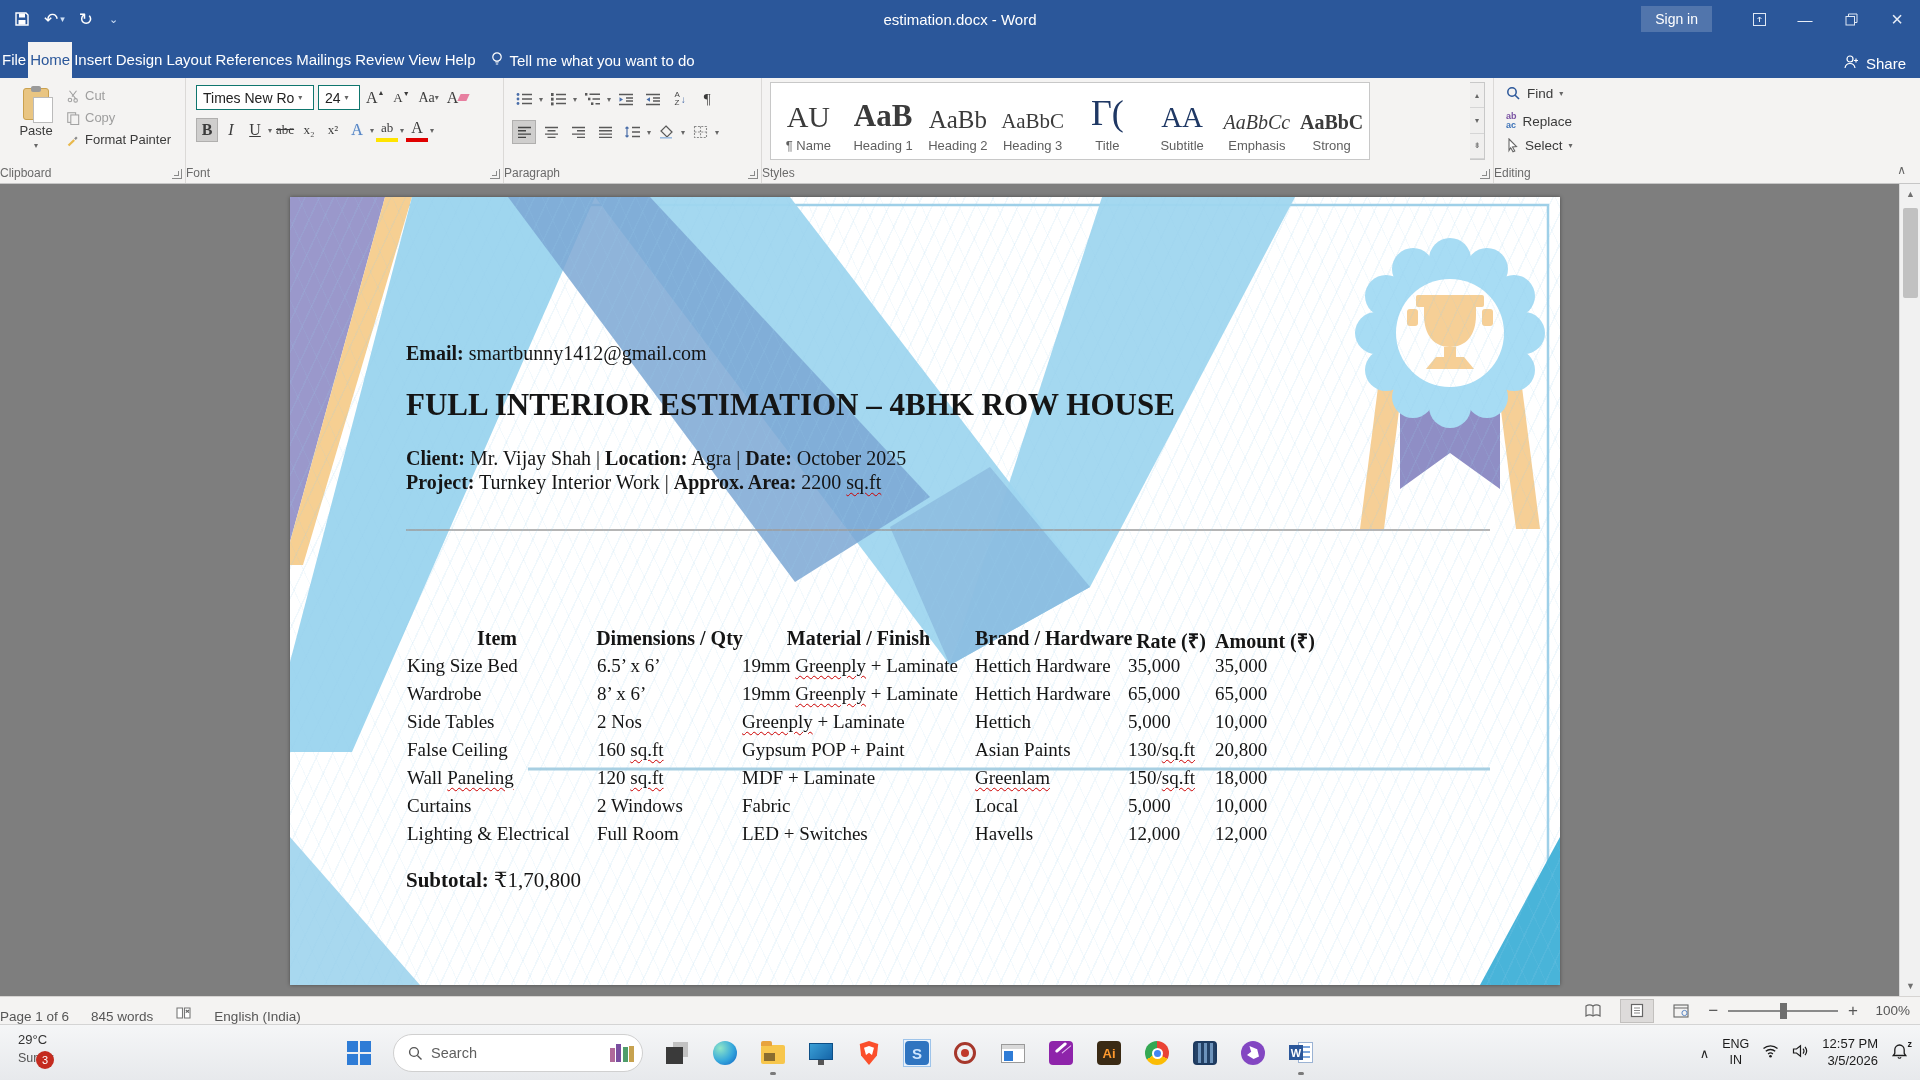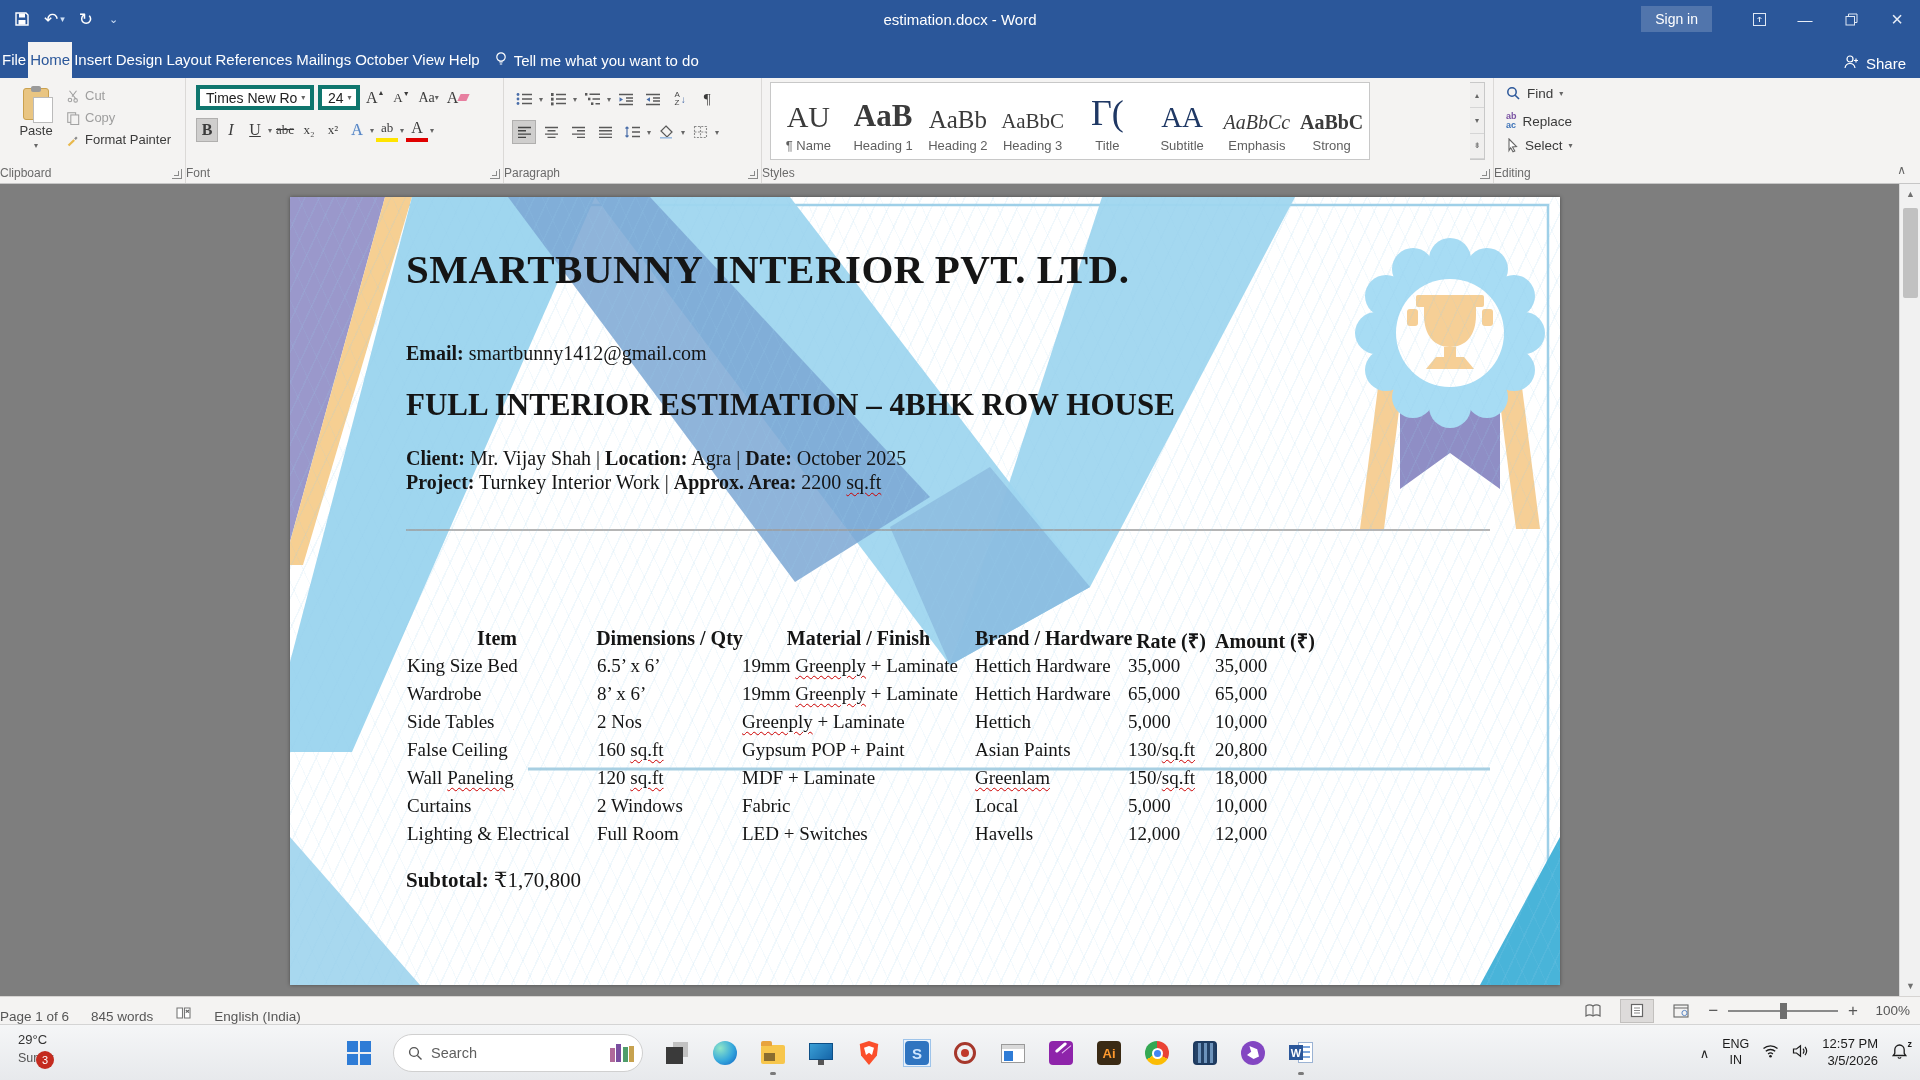--- a/index.html
+++ b/index.html
@@ -31,21 +31,21 @@
 .paste{position:absolute;left:10px;top:6px;width:52px;height:76px;display:flex;flex-direction:column;align-items:center;font-size:13px;gap:3px;padding-top:4px}
 .clipicon{width:26px;height:32px;background:#e9c582;border-radius:3px;position:relative;border:1px solid #caa14f}
 .clipicon:before{content:"";position:absolute;left:7px;top:-3px;width:10px;height:6px;background:#9a9a9a;border-radius:2px}
 .clipicon:after{content:"";position:absolute;right:-5px;top:8px;width:18px;height:24px;background:#fff;border:1px solid #bbb}
 .smallrows{position:absolute;left:66px;top:10px;display:flex;flex-direction:column;gap:7px;font-size:13px}
 .srow{display:flex;align-items:center;gap:5px}
 .dis{color:#9e9e9e}
 
 #g-font{left:186px;width:318px}
 .fontr1{position:absolute;left:10px;top:7px;display:flex;align-items:center;gap:4px}
-.combo{background:#fff;border:4px solid #0f766e;height:25px;display:flex;align-items:center;font-size:14px;padding:0 3px 0 6px;color:#222}
+.combo{background:#fff;border:1px solid #0f766e;height:25px;display:flex;align-items:center;font-size:14px;padding:0 3px 0 6px;color:#222}
 .combo .cv{overflow:hidden;white-space:nowrap}
 .ccaret{font-size:8px;color:#666;margin-left:4px}
 .fontr2{position:absolute;left:10px;top:40px;display:flex;align-items:center;gap:2px}
 .fbtn{min-width:22px;height:24px;display:flex;align-items:center;justify-content:center;font-family:"Liberation Serif",serif;font-size:16px;padding:0 2px}
 .fbtn.on{background:#cfcecd;border:1px solid #b0afae}
 .u-line{text-decoration:underline}
 .strike{text-decoration:line-through;font-size:13px}
 .hl{border-bottom:4px solid #ffe400}
 .fc{border-bottom:4px solid #e00000}
 .caret2{font-size:8px;color:#666}
@@ -199,21 +199,21 @@
 </div>
 
 <div id="tabrow">
   <span class="tab">File</span>
   <span class="tab active">Home</span>
   <span class="tab">Insert</span>
   <span class="tab">Design</span>
   <span class="tab">Layout</span>
   <span class="tab">References</span>
   <span class="tab">Mailings</span>
-  <span class="tab">October</span>
+  <span class="tab">Review</span>
   <span class="tab">View</span>
   <span class="tab">Help</span>
   <span class="tellme">
     <span><svg width="14" height="16" viewBox="0 0 14 16">
           <circle cx="7" cy="6" r="4.2" fill="none" stroke="#fff" stroke-width="1.2"></circle>
           <path d="M5.3 11h3.4M5.8 13h2.4" stroke="#fff" stroke-width="1.2"></path>
         </svg></span>
     <span>Tell me what you want to do</span>
   </span>
   <span class="share">
@@ -511,21 +511,20 @@
           <path d="M74,70 h52 v8 c0,20 -10,32 -26,32 s-26,-12 -26,-32 z"></path>
           <rect x="57" y="72" width="11" height="17" rx="3"></rect>
           <rect x="132" y="72" width="11" height="17" rx="3"></rect>
           <rect x="94" y="110" width="12" height="12"></rect>
           <path d="M76,132 h48 l-10,-12 h-28 z"></path>
         </g>
       </g>
     </svg>
     <div class="tex"></div>
 
-    <div class="doctext h1">SMARTBUNNY INTERIOR PVT. LTD.</div>
     <div class="doctext email"><span class="b">Email:</span><span> smartbunny1412@gmail.com</span></div>
     <div class="doctext h2">FULL INTERIOR ESTIMATION – 4BHK ROW HOUSE</div>
     <div class="doctext clientln"><span class="b">Client:</span><span> Mr. Vijay Shah | </span><span class="b">Location:</span><span> Agra | </span><span class="b">Date:</span><span> October 2025</span></div>
     <div class="doctext projectln"><span class="b">Project:</span><span> Turnkey Interior Work | </span><span class="b">Approx. Area:</span><span> 2200 </span><span class="sq">sq.ft</span></div>
 
     <div class="thead">
       <span class="thc" style="left:117px;width:180px">Item</span>
       <span class="thc" style="left:297px;width:165px">Dimensions / Qty</span>
       <span class="thc" style="left:452px;width:233px">Material / Finish</span>
       <span class="thc" style="left:685px;width:150px">Brand / Hardware</span>

